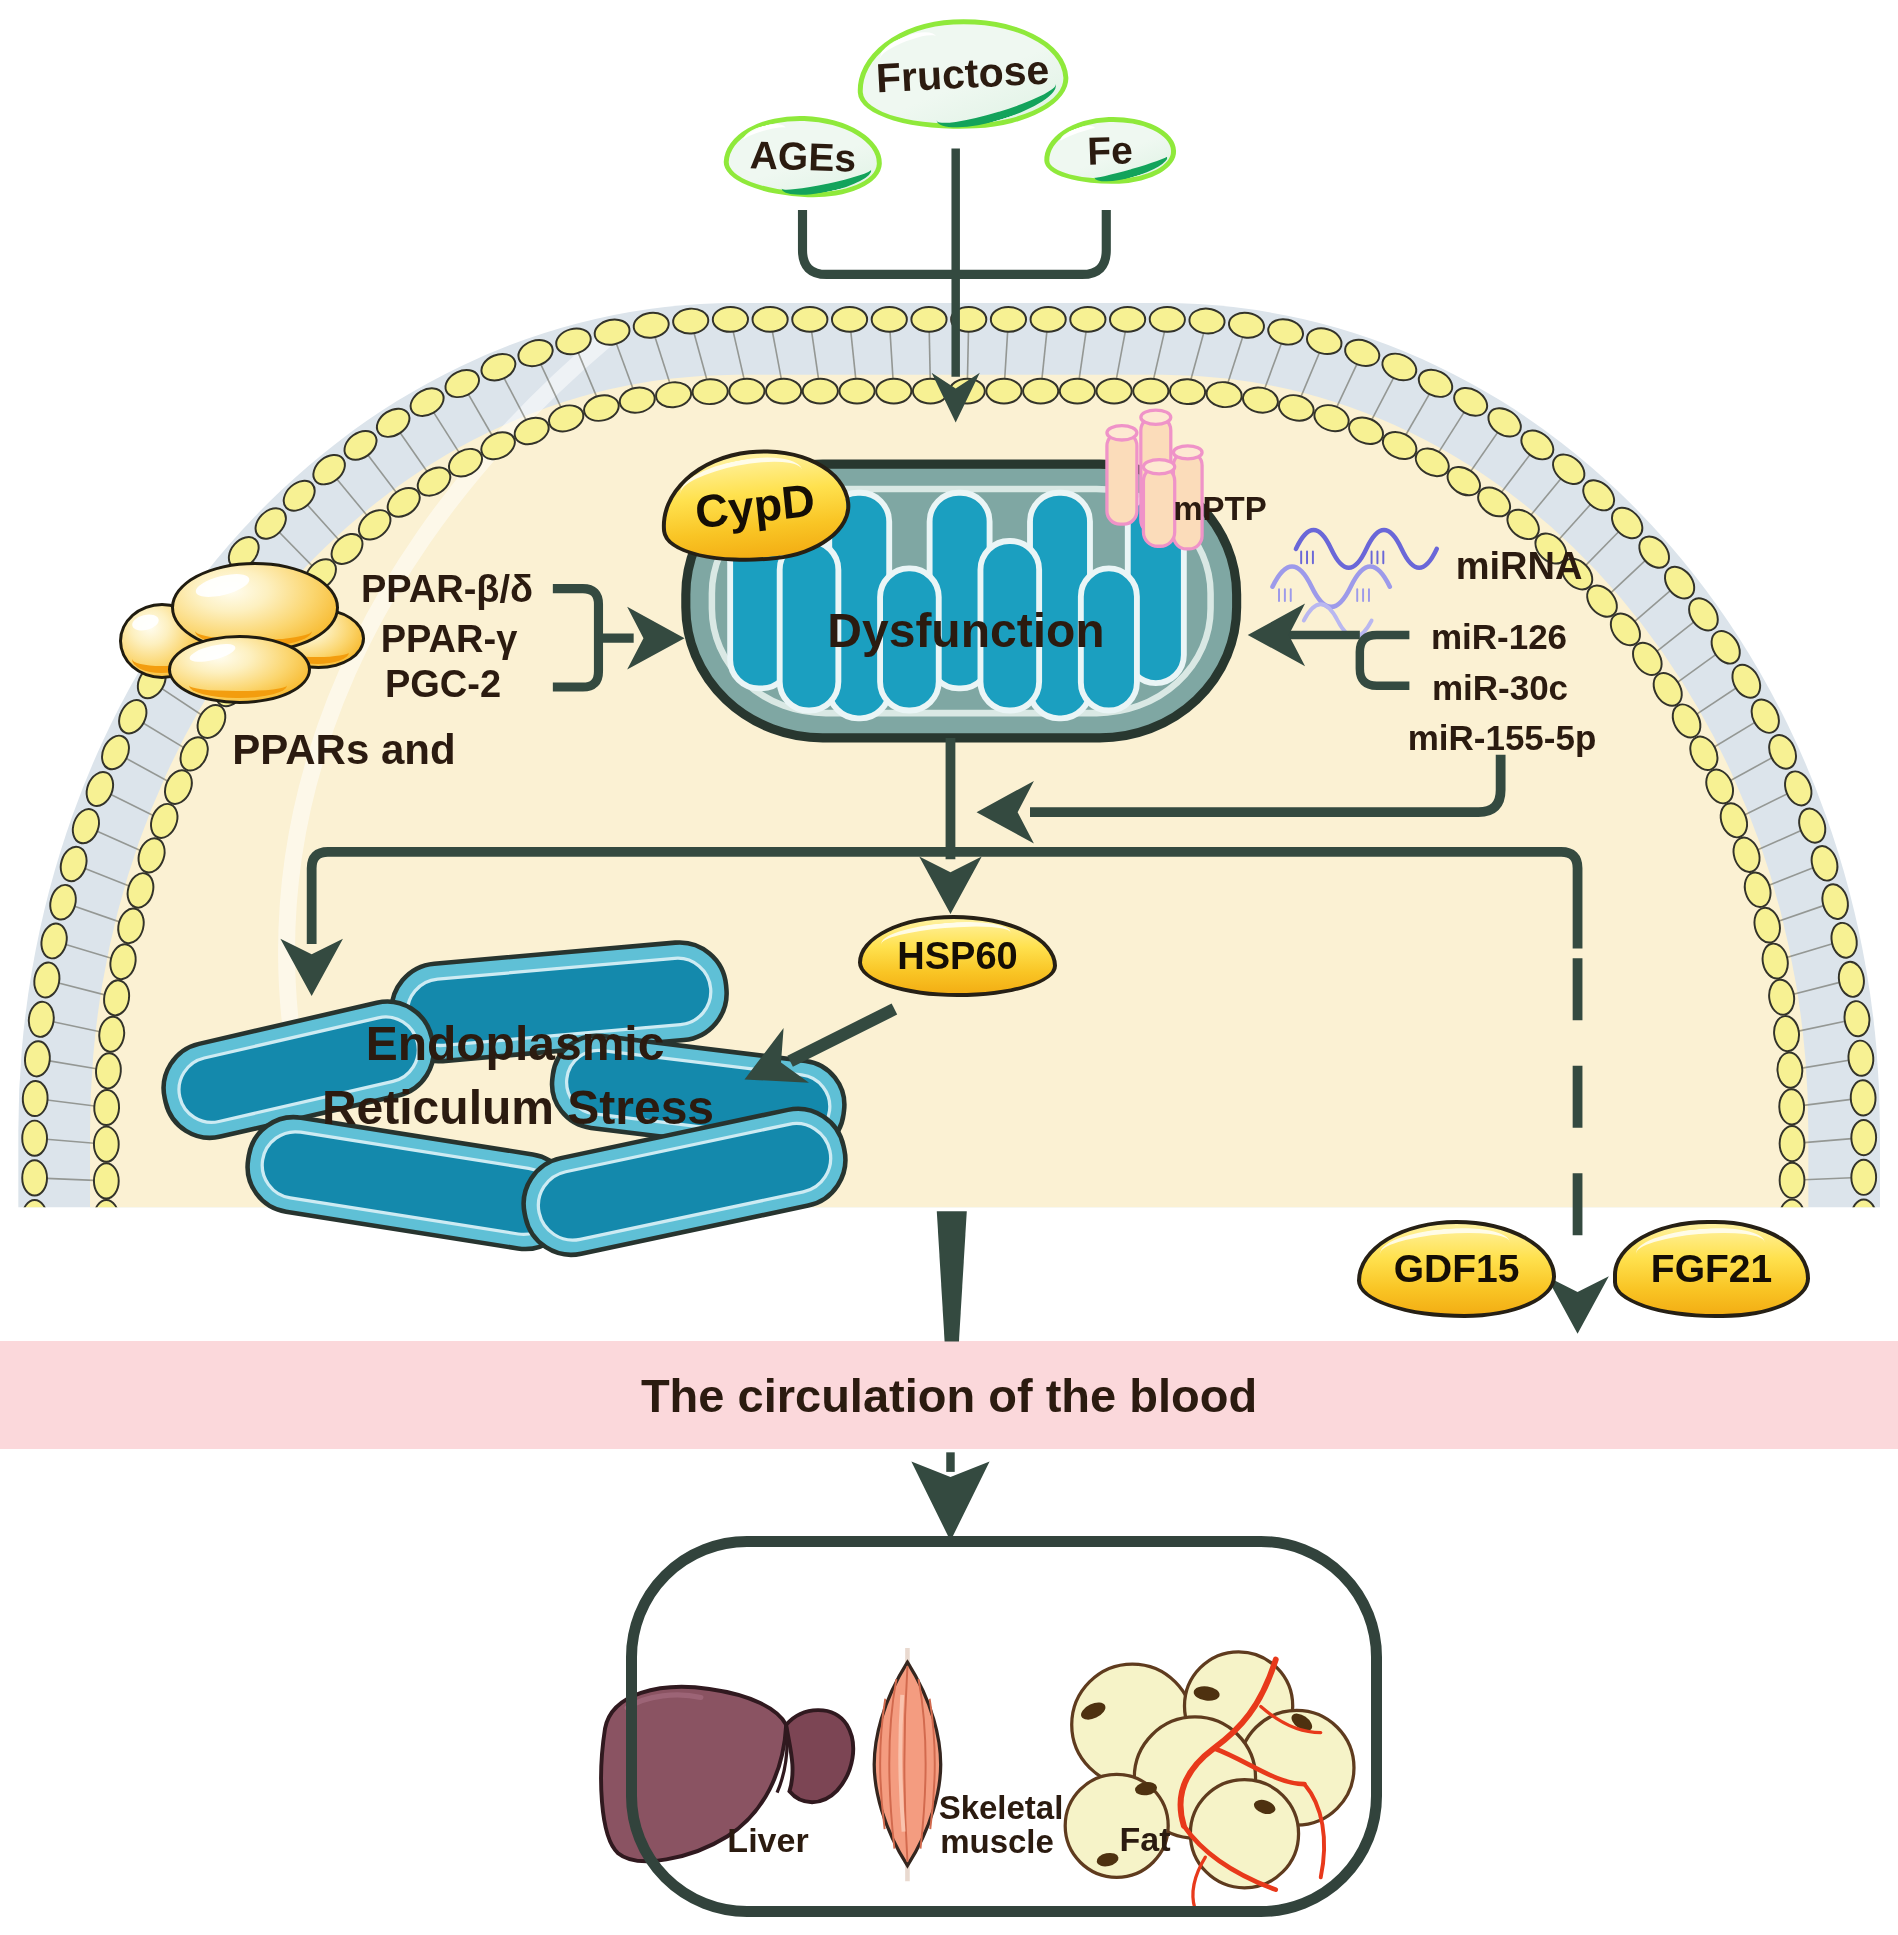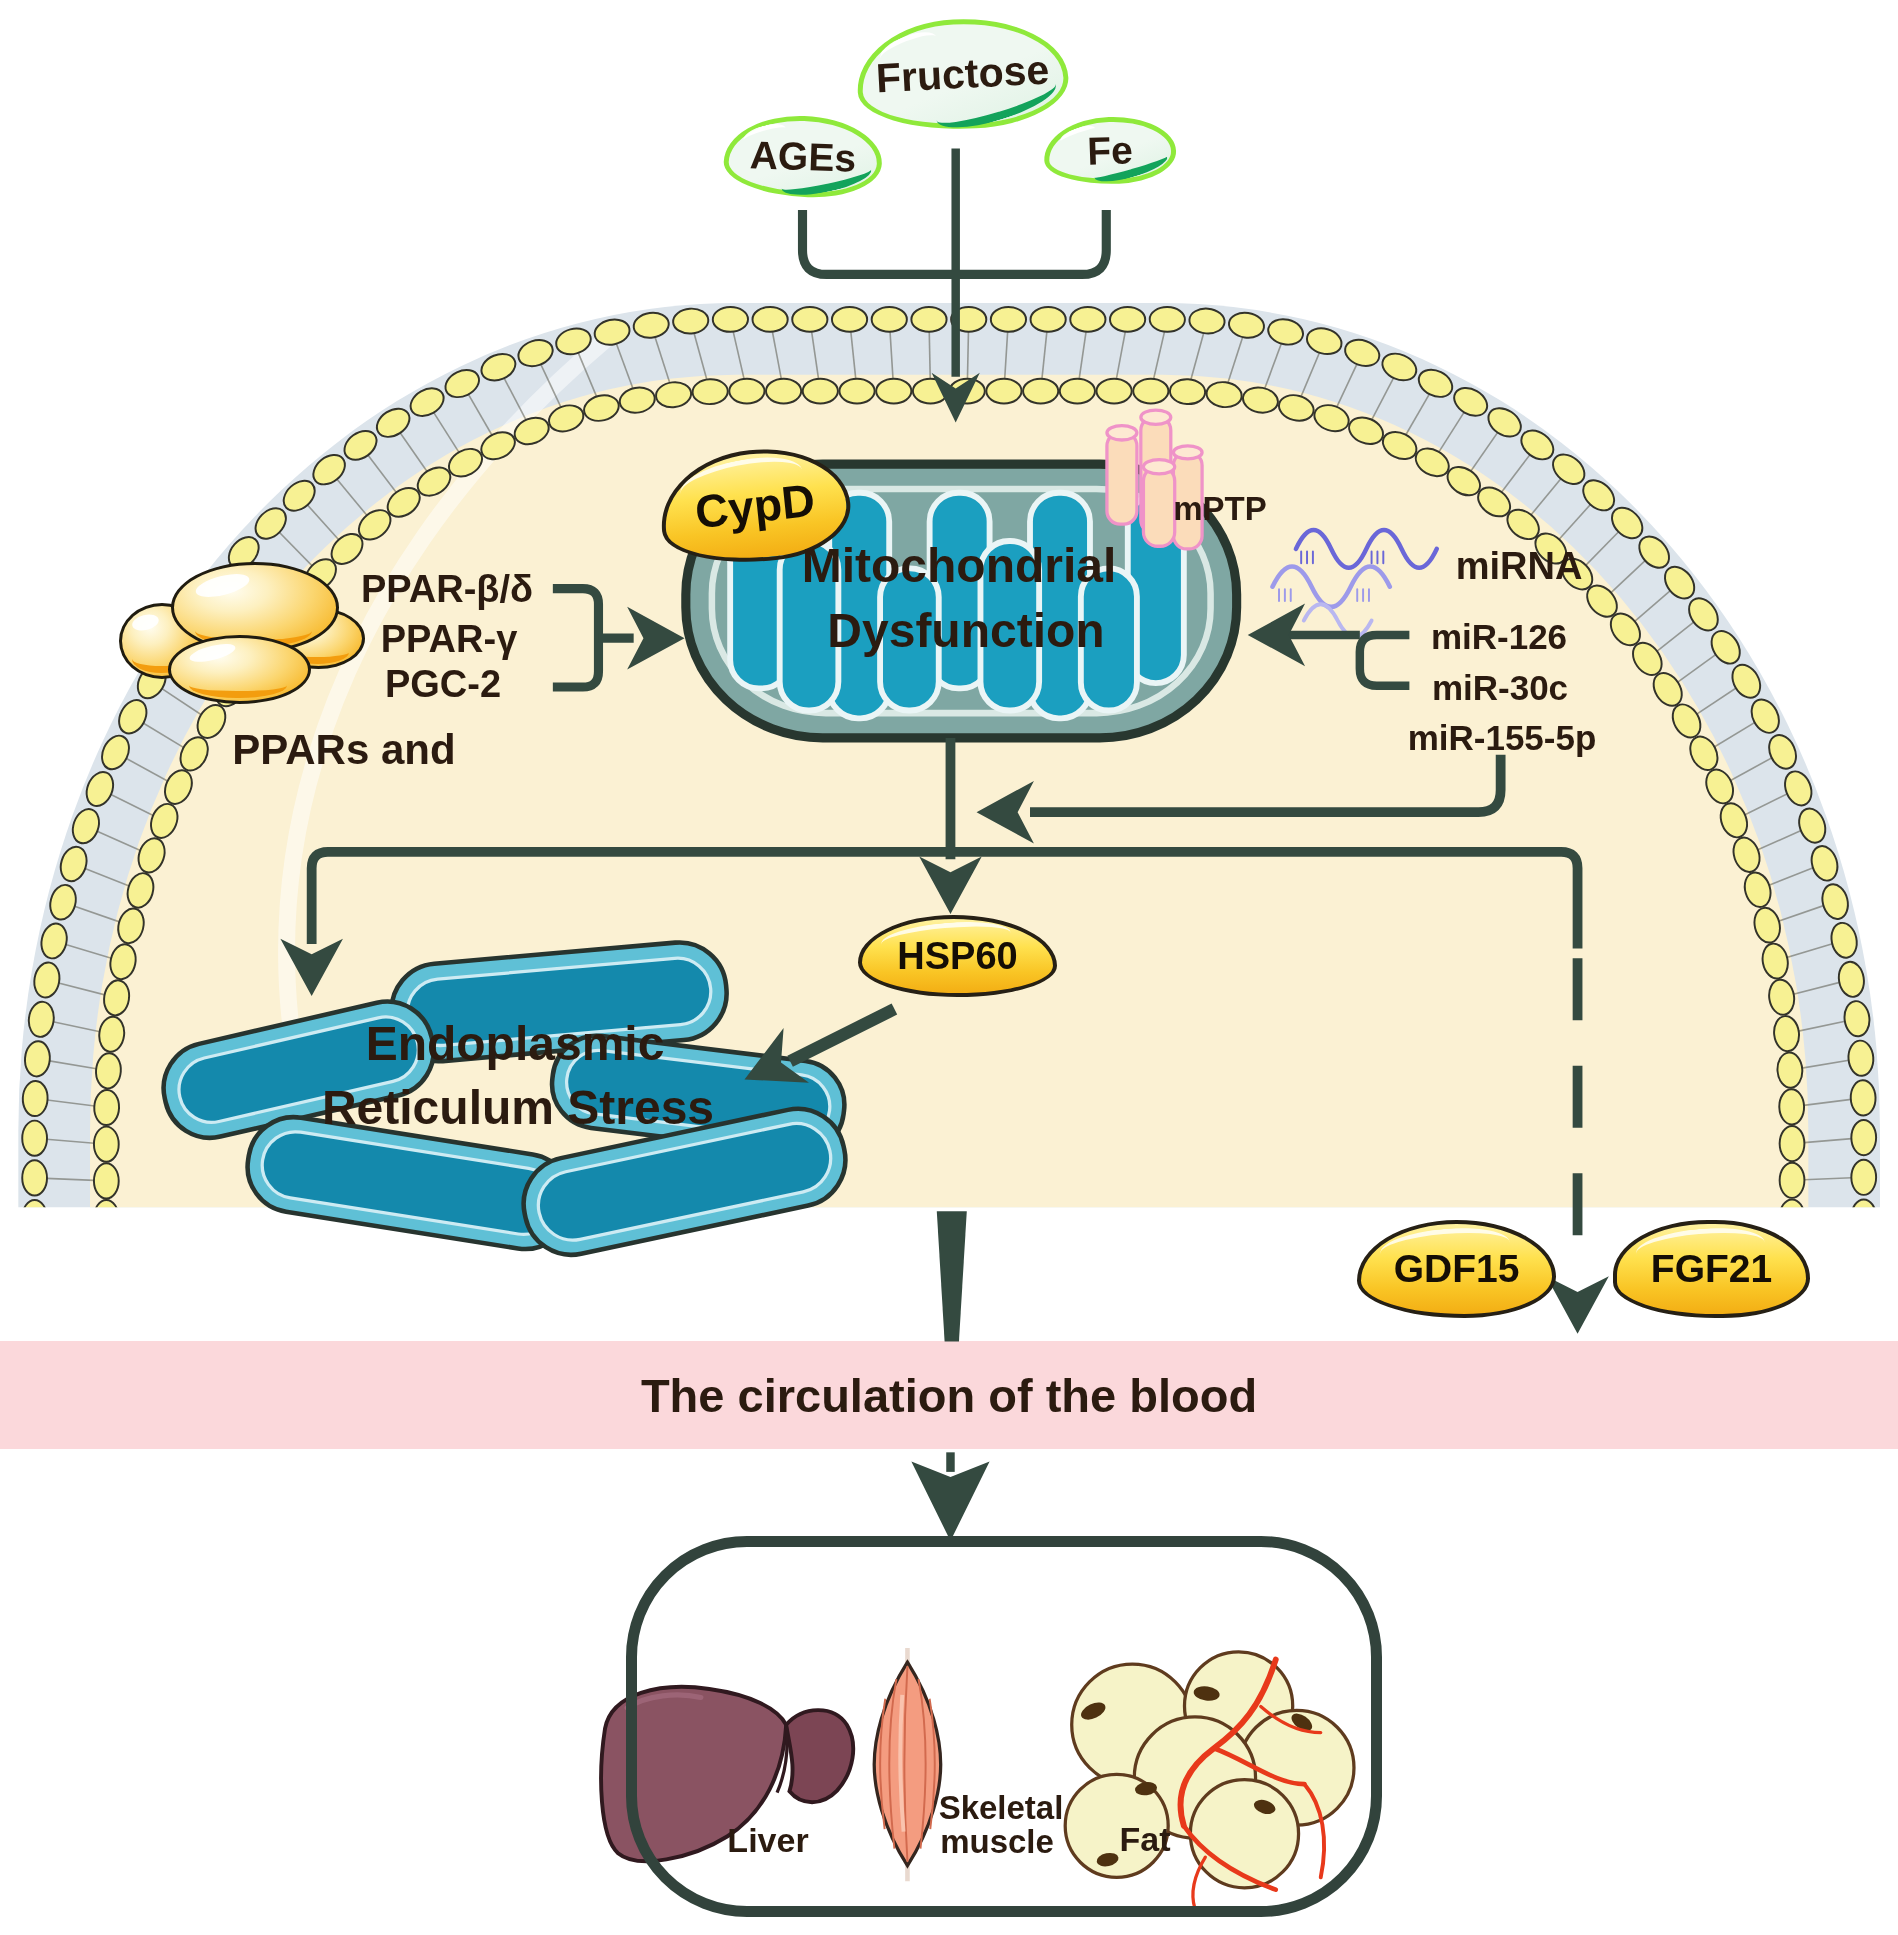--- a/index.html
+++ b/index.html
@@ -485,21 +485,20 @@
   </div>
   <div class="bean" style="left:1357px;top:1220px;width:199px;height:98px;font-size:39px;border-radius:50% 50% 46% 54% / 62% 58% 42% 38%;">
     <span class="gloss"></span>
     <span>GDF15</span>
   </div>
   <div class="bean" style="left:1613px;top:1220px;width:197px;height:98px;font-size:39px;border-radius:50% 50% 46% 54% / 58% 62% 42% 38%;">
     <span class="gloss"></span>
     <span>FGF21</span>
   </div>
 
-  <div class="lab" style="left:959px;top:566px;font-size:48px;">Mitochondrial</div>
   <div class="lab" style="left:958px;top:631px;font-size:48px;margin-left:8px;">Dysfunction</div>
   <div class="lab" style="left:1220px;top:508px;font-size:33px;">mPTP</div>
 
   <div class="lab" style="left:447px;top:589px;font-size:38px;">PPAR-β/δ</div>
   <div class="lab" style="left:449px;top:639px;font-size:38px;">PPAR-γ</div>
   <div class="lab" style="left:443px;top:684px;font-size:38px;">PGC-2</div>
   <div class="lab" style="left:344px;top:750px;font-size:42px;">PPARs and</div>
 
   <div class="lab" style="left:1519px;top:566px;font-size:38px;">miRNA</div>
   <div class="lab" style="left:1499px;top:636px;font-size:35px;">miR-126</div>

